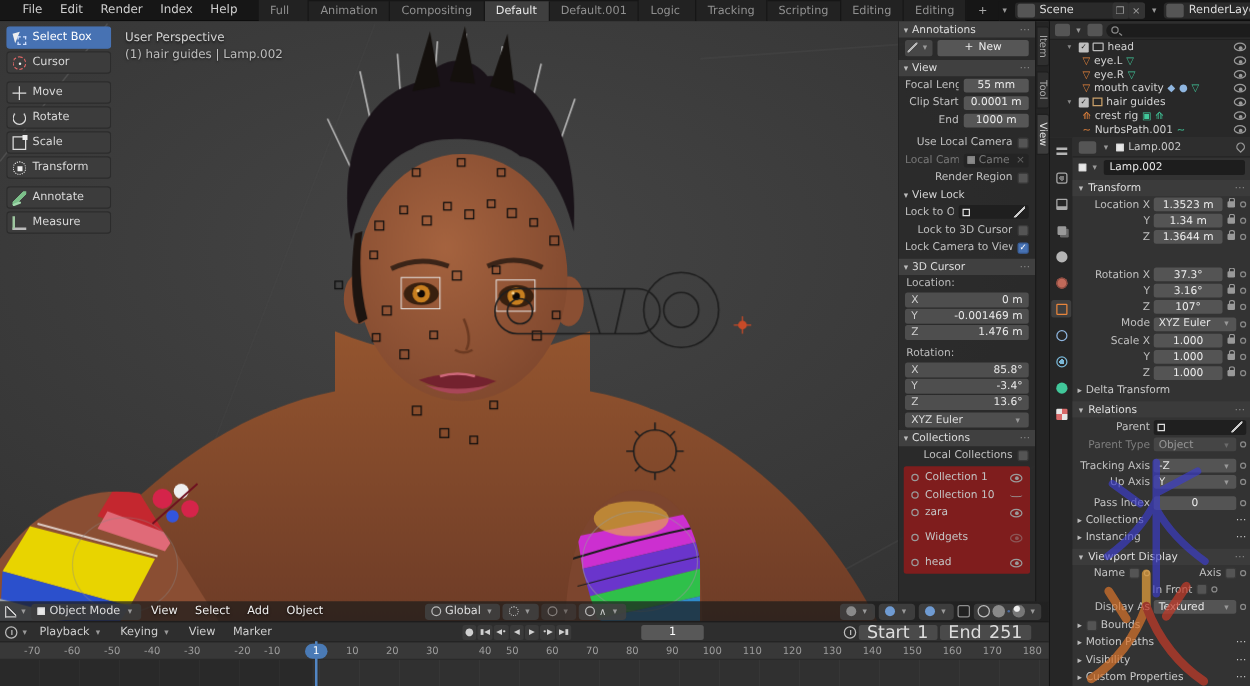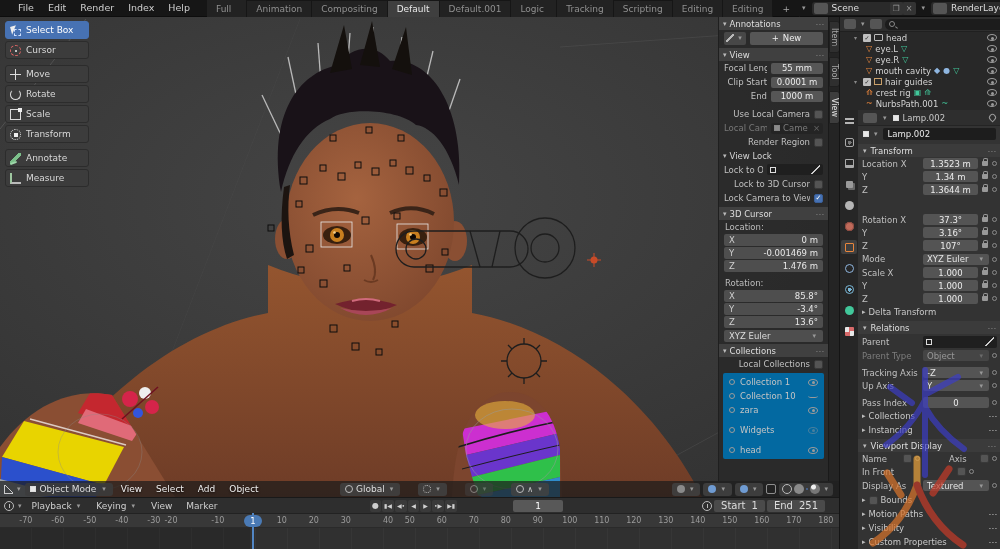--- a/index.html
+++ b/index.html
@@ -74,21 +74,21 @@
   .fullfld .val{margin-left:auto;}
   .dropfld{height:12px;margin:2px 5px;background:#4e4e4e;border-radius:2px;display:flex;align-items:center;
     padding:0 5px;color:#ddd;}
   .dropfld .chev{margin-left:auto;}
   .seclab{padding:2px 6px 1px;color:#bdbdbd;}
   .dim{opacity:.5;}
   .pickfld{width:56px;height:11px;background:#1f1f1f;border-radius:2px;display:flex;align-items:center;padding:0 3px;gap:3px;flex:0 0 auto;}
   .sq{width:6px;height:6px;border:1px solid #ddd;background:#fff0;flex:0 0 auto;}
   .sq.fill{background:#e8e8e8;}
   .dropper{margin-left:auto;width:9px;height:9px;background:linear-gradient(135deg,transparent 45%,#ccc 45% 60%,transparent 60%);}
-  .clist{margin:2px 4px;background:#0369a1;border-radius:2px;padding:2px 0;}
+  .clist{margin:2px 4px;background:#7f1d1d;border-radius:2px;padding:2px 0;}
   .crow{height:14px;display:flex;align-items:center;gap:5px;padding:0 6px;}
   .crow .dotc{width:6px;height:6px;border:1px solid #9a9a9a;border-radius:50%;flex:0 0 auto;}
   .eye{width:10px;height:7px;border:1px solid #9a9a9a;border-radius:50%;position:relative;margin-left:auto;flex:0 0 auto;}
   .eye::after{content:"";position:absolute;left:2.5px;top:1.5px;width:3px;height:3px;background:#9a9a9a;border-radius:50%;}
   .eye.closed{height:4px;border:none;border-bottom:1.5px solid #9a9a9a;border-radius:0 0 50% 50%;}
   .eye.closed::after{display:none;}
   .eye.dimmed{opacity:.45;}
   .newbtn{flex:1;height:13px;background:#565656;border-radius:2px;display:flex;align-items:center;justify-content:center;gap:4px;color:#eee;}
   .penbtn{width:22px;height:13px;background:#474747;border-radius:2px;display:flex;align-items:center;justify-content:center;gap:2px;}
   .pen{width:8px;height:8px;background:linear-gradient(135deg,transparent 42%,#b8b8b8 42% 58%,transparent 58%);}
@@ -98,21 +98,21 @@
   .vtab{writing-mode:vertical-rl;font-size:8px;color:#a8a8a8;background:#2f2f2f;border:1px solid #1f1f1f;
     border-radius:0 3px 3px 0;padding:6px 0;margin:4px 0 4px 0;width:11px;text-align:center;}
   .vtab.active{background:#3d3d3d;color:#e0e0e0;}
 
   
   #vpfooter{position:absolute;left:0;bottom:0;width:839px;height:16px;background:rgba(28,28,28,.72);
     display:flex;align-items:center;font-size:9px;color:#ddd;}
   .vf-left{display:flex;align-items:center;gap:2px;padding-left:4px;}
   .mode-pill{display:flex;align-items:center;gap:4px;background:rgba(60,60,60,.85);border-radius:3px;height:13px;padding:0 5px;}
   .vf-menu{padding:0 6px;color:#f0f0f0;text-shadow:0 1px 2px rgba(0,0,0,.7);}
-  .vf-center{position:absolute;left:340px;display:flex;align-items:center;gap:18px;}
+  .vf-center{position:absolute;left:340px;display:flex;align-items:center;gap:2px;}
   .pill{display:flex;align-items:center;gap:3px;background:rgba(66,66,66,.85);border-radius:3px;height:13px;padding:0 5px;}
   .gicon{width:9px;height:9px;border-left:1px solid #ccc;border-bottom:1px solid #ccc;position:relative;}
   .gicon::after{content:"";position:absolute;left:0;bottom:0;width:8px;height:8px;background:linear-gradient(45deg,transparent 45%,#ccc 45% 55%,transparent 55%);}
   .ricon{width:10px;height:10px;border-radius:50%;background:#8a8a8a;position:relative;}
   .ricon.blue{background:#6f9bd2;}
   .ricon.ring{background:transparent;border:1.5px solid #bbb;}
   .ricon.half{background:linear-gradient(110deg,#ddd 50%,#5588cc 50%);}
   .ricon.shine{background:radial-gradient(circle at 35% 30%,#eee 0 2px,#777 3px);}
   .vf-right{position:absolute;right:6px;display:flex;align-items:center;gap:3px;}
   .shadepill{display:flex;align-items:center;gap:2px;background:rgba(62,62,62,.85);border-radius:3px;height:13px;padding:0 3px;}
@@ -160,21 +160,21 @@
   .i-data{background:#41c79a;border-radius:50%;}
   .i-texture{background:conic-gradient(#d86a6a 25%,#e8e8e8 0 50%,#d86a6a 0 75%,#e8e8e8 0);}
   #pcontent{position:absolute;left:18px;top:0;width:143px;height:439px;font-size:8.5px;}
   .pcrumb{height:16px;background:#2e2e2e;display:flex;align-items:center;gap:4px;padding:0 5px;border-bottom:1px solid #242424;}
   .pcrumb .pin{margin-left:auto;width:7px;height:7px;border:1px solid #999;border-radius:50% 50% 50% 0;transform:rotate(-45deg);}
   .pname-row{height:16px;display:flex;align-items:center;gap:3px;padding:0 5px;}
   .pname-fld{flex:1;height:12px;background:#1d1d1d;border-radius:2px;color:#e8e8e8;display:flex;align-items:center;padding:0 5px;}
   .pnlhdr{height:13px;background:#3b3b3b;display:flex;align-items:center;gap:4px;padding:0 5px;color:#dfdfdf;margin-top:2px;}
   .pnlhdr .more{margin-left:auto;color:#888;}
   .prow{height:13px;display:flex;align-items:center;gap:3px;padding:0 4px;}
-  .plab{width:58px;color:#c0c0c0;flex:0 0 auto;white-space:nowrap;overflow:hidden;}
+  .plab{width:58px;text-align:right;color:#c0c0c0;flex:0 0 auto;white-space:nowrap;overflow:hidden;}
   .pfld{flex:1;height:11px;background:#545454;border-radius:2px;color:#ececec;display:flex;align-items:center;justify-content:center;}
   .pdrop{flex:1;height:11px;background:#545454;border-radius:2px;color:#e4e4e4;display:flex;align-items:center;padding:0 4px;}
   .pdrop .chev{margin-left:auto;}
   .lock{width:6px;height:5px;background:#999;border-radius:1px;position:relative;margin:0 1px;flex:0 0 auto;}
   .lock::before{content:"";position:absolute;top:-3px;left:1px;width:3px;height:3px;border:1px solid #999;border-bottom:none;border-radius:2px 2px 0 0;}
   .adot{width:5px;height:5px;border:1px solid #8a8a8a;border-radius:50%;flex:0 0 auto;}
   .pdark{flex:1;height:12px;background:#1f1f1f;border-radius:2px;display:flex;align-items:center;padding:0 3px;gap:3px;}
   .graytxt{color:#7d7d7d;}
 
   
@@ -185,21 +185,21 @@
   #tl-hdr{position:relative;height:16px;background:#2e2e2e;display:flex;align-items:center;font-size:9px;color:#cfcfcf;border-bottom:1px solid #222;}
   .tl-left{display:flex;align-items:center;gap:2px;padding-left:4px;}
   .clock{width:10px;height:10px;border:1px solid #bbb;border-radius:50%;position:relative;}
   .clock::after{content:"";position:absolute;left:4px;top:2px;width:1px;height:4px;background:#bbb;}
   .tl-menu{padding:0 6px;display:flex;align-items:center;gap:3px;}
   #transport{position:absolute;left:370px;display:flex;align-items:center;gap:1px;}
   .tbtn{min-width:11px;height:12px;display:flex;align-items:center;justify-content:center;color:#d0d0d0;font-size:6px;padding:0 2px;border-radius:2px;background:#3a3a3a;}
   #framefld{position:absolute;left:513px;width:50px;height:12px;background:#585858;border-radius:2px;color:#fff;
     display:flex;align-items:center;justify-content:center;font-size:9px;}
   #rangegrp{position:absolute;right:14px;display:flex;align-items:center;gap:2px;}
-  .rpill{height:12px;background:#4a4a4a;border-radius:2px;display:flex;align-items:center;gap:6px;padding:0 7px;color:#ddd;font-size:10px;}
+  .rpill{height:12px;background:#4a4a4a;border-radius:2px;display:flex;align-items:center;gap:6px;padding:0 7px;color:#ddd;font-size:14px;}
   #tl-ruler{position:relative;height:14px;background:#383838;border-bottom:1px solid #2a2a2a;}
   .rlbl{position:absolute;top:2px;transform:translateX(-50%);font-size:8px;color:#9c9c9c;}
   #tl-canvas{position:relative;height:21px;background:repeating-linear-gradient(90deg,#303030 0 31px,#363636 31px 32px);}
   #tl-prerange{position:absolute;left:0;top:0;width:250px;height:21px;background:rgba(0,0,0,.14);}
   #playhead-line{position:absolute;left:252px;top:14px;width:2px;height:38px;background:#5286c4;}
   #playhead-badge{position:absolute;left:253px;top:1px;transform:translateX(-50%);min-width:18px;height:12px;background:#4a7ab5;
     border-radius:6px;color:#fff;font-size:8.5px;display:flex;align-items:center;justify-content:center;padding:0 4px;}
 </style>
 </head>
 <body>
@@ -391,20 +391,24 @@
       <rect x="396" y="214" width="132" height="36" rx="18"></rect>
       <circle cx="416" cy="232" r="10"></circle>
       <path d="M470,214 L480,250 M500,214 L492,250"></path>
       <circle cx="524" cy="344" r="17"></circle>
       <path d="M524,327 v-6 M524,361 v6 M507,344 h-6 M541,344 h6 M512,332 l-4,-4 M536,332 l4,-4 M512,356 l-4,4 M536,356 l4,4"></path>
     </g>
     <circle cx="594" cy="243" r="3.5" fill="#c84b28"></circle>
     <path d="M594,236 v14 M587,243 h14" stroke="#c84b28" stroke-width="1"></path>
   </svg>
 
+  <div id="vp-info">
+    <div>User Perspective</div>
+    <div class="sub">(1) hair guides | Lamp.002</div>
+  </div>
 
   <div id="tools">
     <div class="tool active">
       <span class="ticon ti-select"></span>
       <span>Select Box</span>
     </div>
     <div class="tool">
       <span class="ticon ti-cursor"></span>
       <span>Cursor</span>
     </div>
@@ -981,21 +985,21 @@
         <span>251</span>
       </span>
     </div>
   </div>
   <div id="tl-ruler">
         <span class="rlbl" style="left: 25.8px; text-align: right;">-70</span>
         <span class="rlbl" style="left: 57.8px;">-60</span>
         <span class="rlbl" style="left: 89.8px;">-50</span>
         <span class="rlbl" style="left: 121.8px;">-40</span>
         <span class="rlbl" style="left: 153.8px;">-30</span>
-        <span class="rlbl" style="left: 171px;">-20</span>
+        <span class="rlbl" style="left: 194px;">-20</span>
         <span class="rlbl" style="left: 217.8px;">-10</span>
         <span class="rlbl" style="left: 281.8px;">10</span>
         <span class="rlbl" style="left: 313.8px;">20</span>
         <span class="rlbl" style="left: 345.8px;">30</span>
         <span class="rlbl" style="left: 388px;">40</span>
         <span class="rlbl" style="left: 409.8px;">50</span>
         <span class="rlbl" style="left: 441.8px;">60</span>
         <span class="rlbl" style="left: 473.8px;">70</span>
         <span class="rlbl" style="left: 505.8px;">80</span>
         <span class="rlbl" style="left: 537.8px;">90</span>

